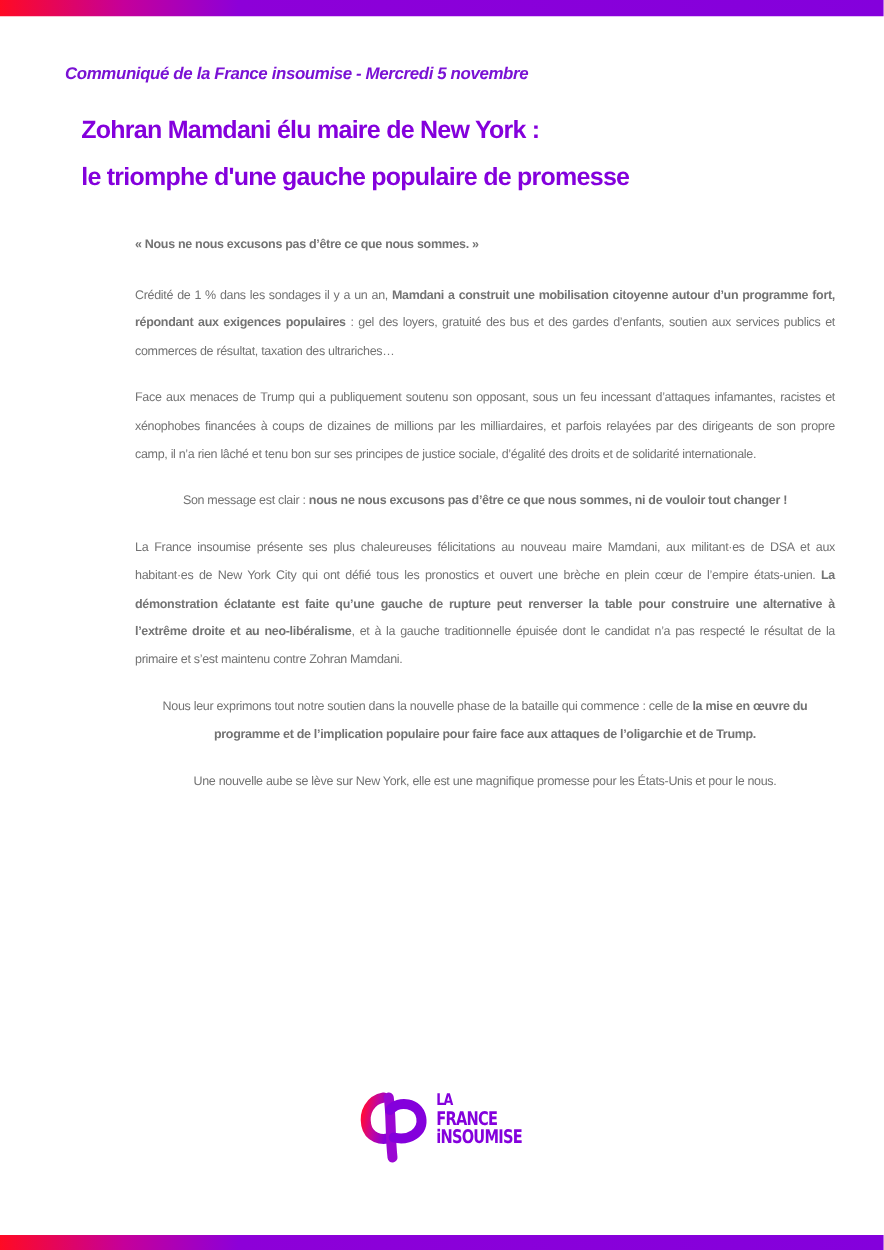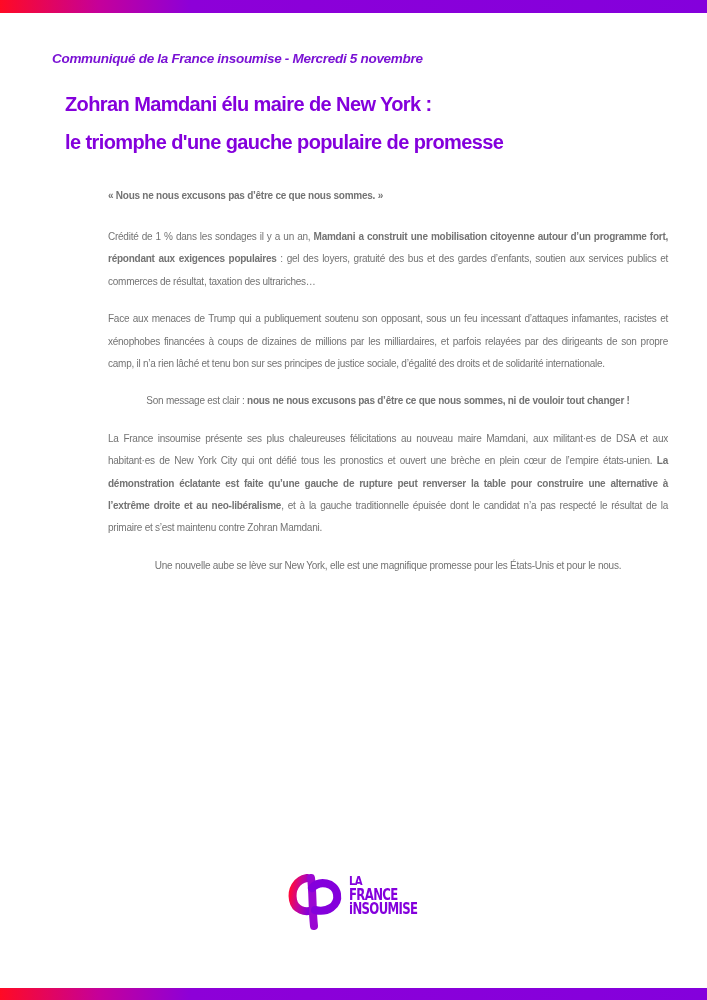--- a/index.html
+++ b/index.html
@@ -113,20 +113,21 @@
   <p class="lead">« Nous ne nous excusons pas d’être ce que nous sommes. »</p>
 
   <p><span>Crédité de 1 % dans les sondages il y a un an, </span><b>Mamdani a construit une mobilisation citoyenne autour d’un programme fort, répondant aux exigences populaires</b><span> : gel des loyers, gratuité des bus et des gardes d’enfants, soutien aux services publics et commerces de résultat, taxation des ultrariches…</span></p>
 
   <p><span>Face aux menaces de Trump qui a publiquement soutenu son opposant, sous un feu incessant d’attaques infamantes, racistes et xénophobes financées à coups de dizaines de millions par les milliardaires, et parfois relayées par des dirigeants de son propre camp, il n’a rien lâché et tenu bon sur ses principes de justice sociale, d’égalité des droits et de solidarité internationale.</span></p>
 
   <p class="left"><span>Son message est clair : </span><b>nous ne nous excusons pas d’être ce que nous sommes, ni de vouloir tout changer !</b></p>
 
   <p><span>La France insoumise présente ses plus chaleureuses félicitations au nouveau maire Mamdani, aux militant·es de DSA et aux habitant·es de New York City qui ont défié tous les pronostics et ouvert une brèche en plein cœur de l’empire états-unien. </span><b>La démonstration éclatante est faite qu’une gauche de rupture peut renverser la table pour construire une alternative à l’extrême droite et au neo-libéralisme</b><span>, et à la gauche traditionnelle épuisée dont le candidat n’a pas respecté le résultat de la primaire et s’est maintenu contre Zohran Mamdani.</span></p>
 
+  <p class="left"><span>Nous leur exprimons tout notre soutien dans la nouvelle phase de la bataille qui commence : celle de </span><b>la mise en œuvre du programme et de l’implication populaire pour faire face aux attaques de l’oligarchie et de Trump.</b></p>
 
   <p class="left"><span>Une nouvelle aube se lève sur New York, elle est une magnifique promesse pour les États-Unis et pour le nous.</span></p>
 </div>
 
 <div class="logo">
   <svg class="logo-mark" viewBox="0 0 60 64">
     <defs>
       <linearGradient id="phiGrad" x1="0" y1="0" x2="1" y2="0.3">
         <stop offset="0" stop-color="#ff0a3c"></stop>
         <stop offset="0.45" stop-color="#c4069c"></stop>

